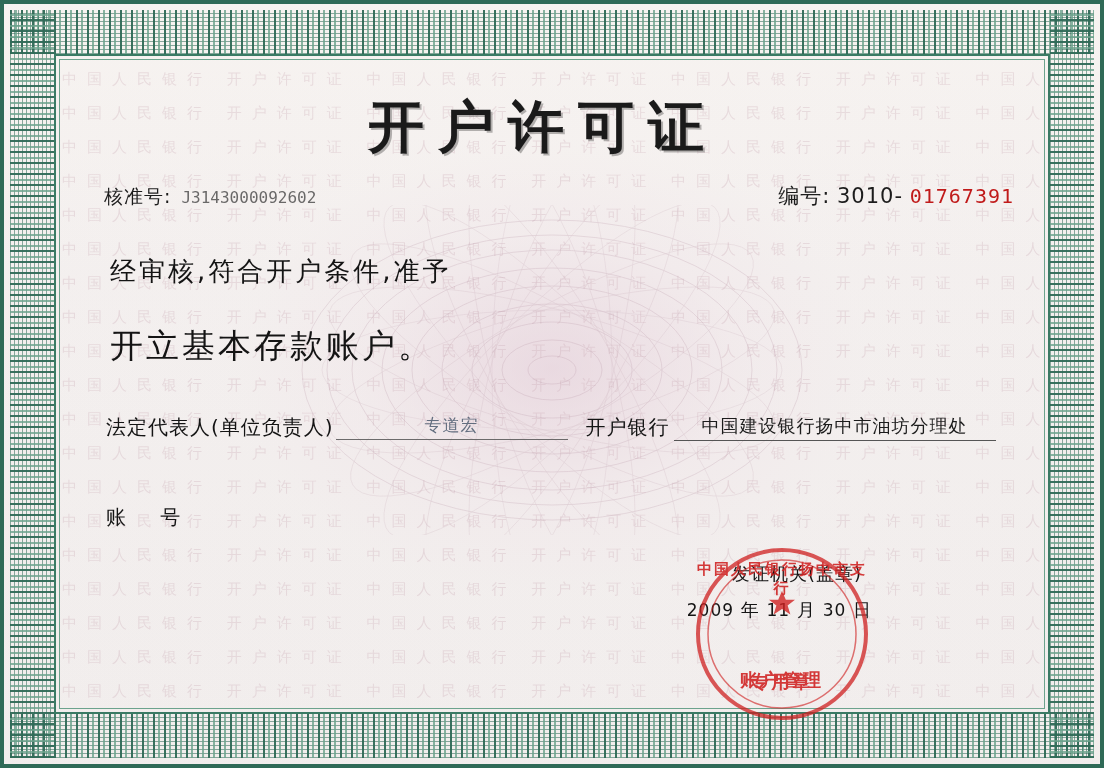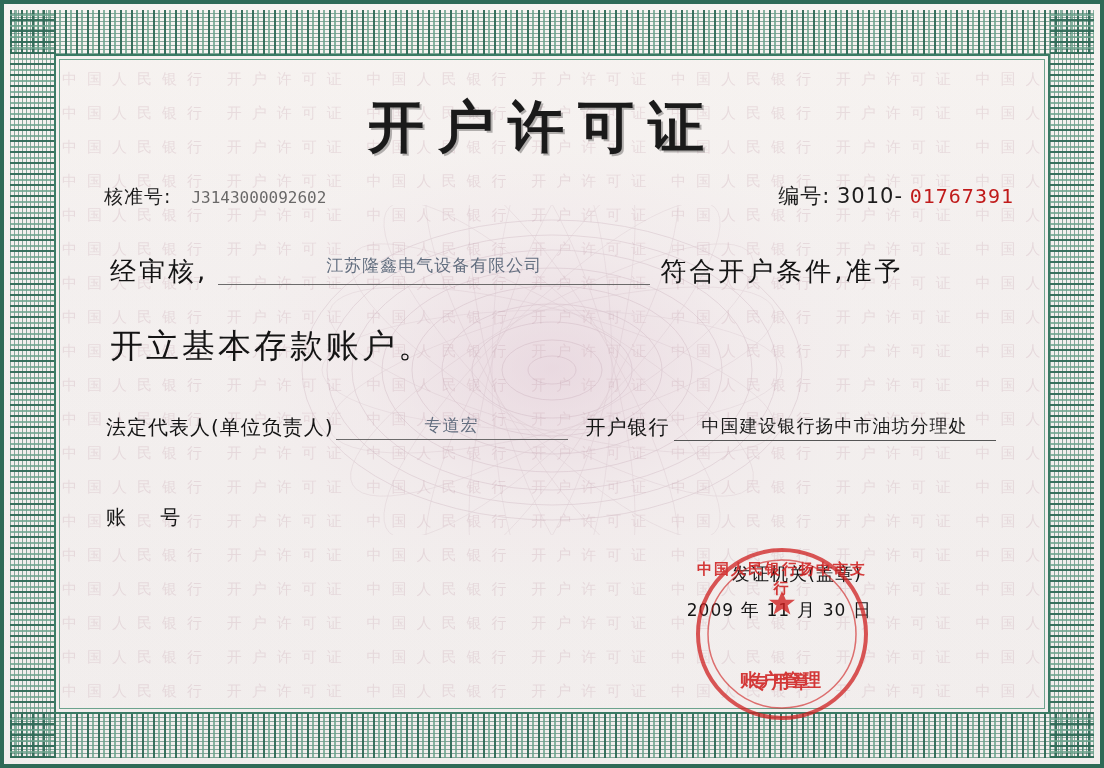--- a/index.html
+++ b/index.html
@@ -129,21 +129,21 @@
     right: 20px;
     font-size: 19px;
     color: #1c1c1c;
   }
   .approve-label { letter-spacing: 1px; }
   .approve-value {
     color: #3b3b3b;
     font-family: "DejaVu Sans Mono", "Liberation Mono", monospace;
     font-size: 16px;
     opacity: 0.75;
-    margin-left: 14px;
+    margin-left: 4px;
   }
   .row-serial {
     position: absolute;
     top: 120px;
     right: 28px;
     font-size: 21px;
     color: #1c1c1c;
   }
   .serial-prefix { letter-spacing: 1px; }
   .serial-number {
@@ -325,21 +325,20 @@
     </div>
 
     <div class="row-serial">
       <span class="serial-prefix">编号:</span>
       <span class="serial-prefix">3010-</span>
       <span class="serial-number">01767391</span>
     </div>
 
     <div class="para1">
       <span>经审核,</span>
-      <span class="fill-line" style="width: 420px; margin: 0 10px 4px 10px;">江苏隆鑫电气设备有限公司</span>
       <span>符合开户条件,准予</span>
     </div>
 
     <div class="para2">开立基本存款账户。</div>
 
     <div class="row-rep">
       <span>法定代表人(单位负责人)</span>
       <span class="fill-line" style="width: 220px; margin: 0 4px 3px 2px;">专道宏</span>
       <span style="margin-left: 14px;">开户银行</span>
       <span class="fill-line" style="width: 310px; margin: 0 2px 3px 4px; font-size:18px; color:#1c1c1c; opacity:1;">中国建设银行扬中市油坊分理处</span>

